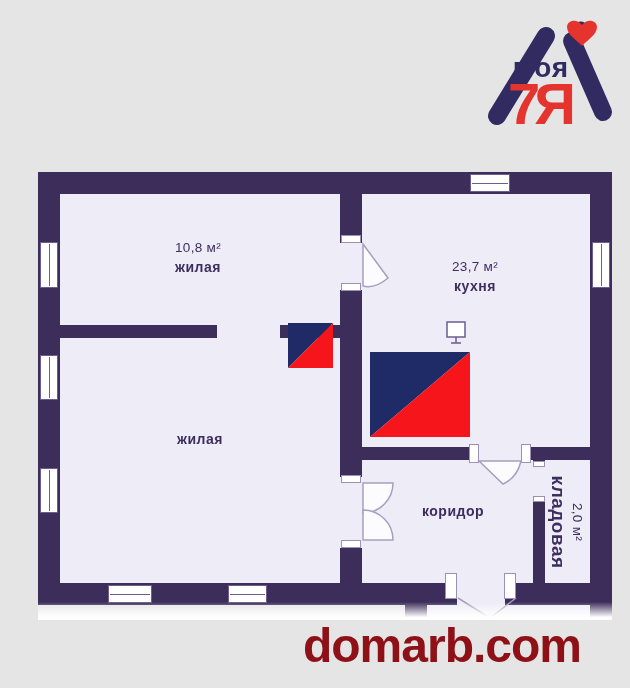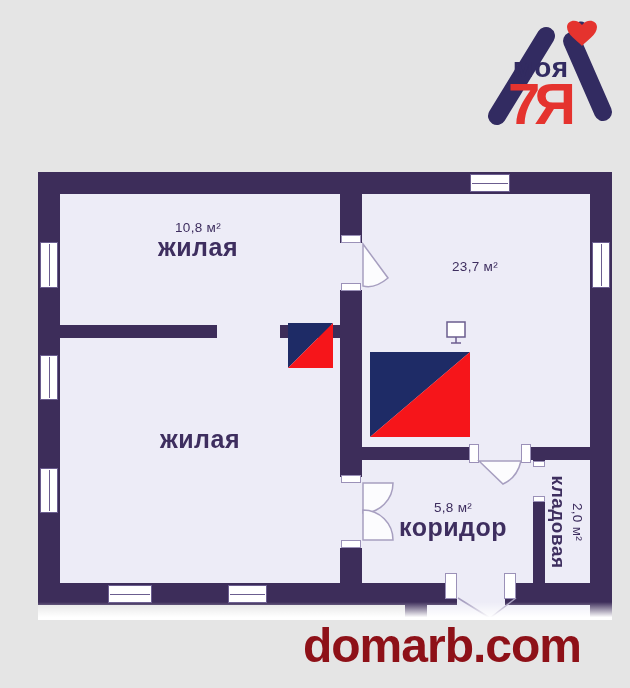--- a/index.html
+++ b/index.html
@@ -9,21 +9,21 @@
   .plan{position:absolute;left:38px;top:172px;width:574px;height:448px;}
   .floor{position:absolute;background:#edecf7;}
   .w{position:absolute;background:#3d2d5a;}
   .win{position:absolute;background:#ffffff;border:1px solid #6b5d8f;box-sizing:border-box;}
   .win.v::before{content:"";position:absolute;left:50%;top:1px;bottom:1px;width:1px;background:#6b5d8f;}
   .win.h::before{content:"";position:absolute;top:50%;left:1px;right:1px;height:1px;background:#6b5d8f;}
   .post{position:absolute;background:#ffffff;border:1px solid #9b91b8;box-sizing:border-box;}
   .door{position:absolute;}
   .room-label{position:absolute;text-align:center;color:#3e2e5f;}
   .room-label .area{font-size:13.5px;line-height:16px;letter-spacing:0.3px;}
-  .room-label .name{font-size:25px;line-height:22px;font-weight:700;letter-spacing:0.5px;}
+  .room-label .name{font-size:14px;line-height:22px;font-weight:700;letter-spacing:0.5px;}
   .rot{transform:rotate(90deg);}
   .fade{position:absolute;left:0;top:430px;width:574px;height:18px;
         background:linear-gradient(to bottom,rgba(255,255,255,0),#ffffff 85%);}
   
   .logo{position:absolute;left:475px;top:12px;width:150px;height:126px;}
   
   .site{position:absolute;left:232px;top:618px;width:420px;text-align:center;
         font-size:48px;font-weight:700;letter-spacing:-1px;color:#8e1118;}
 </style>
 </head>
@@ -110,32 +110,32 @@
       <polygon points="0,0 100,0 0,85" fill="#1e2b66"></polygon>
       <polygon points="100,0 100,85 0,85" fill="#f6151a"></polygon>
     </svg>
 
     <svg class="door" style="left:407px;top:149px;" width="22" height="26" viewBox="0 0 22 26">
       <rect x="2" y="1" width="18" height="15" fill="#ffffff" stroke="#6b5d8f" stroke-width="1.5"></rect>
       <line x1="11" y1="16" x2="11" y2="22" stroke="#6b5d8f" stroke-width="1.5"></line>
       <line x1="6" y1="22" x2="16" y2="22" stroke="#6b5d8f" stroke-width="1.5"></line>
     </svg>
 
-    <div class="room-label" style="left:75px;top:48px;width:170px;">
+    <div class="room-label" style="left:75px;top:68px;width:170px;">
       <div class="area">10,8 м²</div>
       <div class="name">жилая</div>
     </div>
     <div class="room-label" style="left:77px;top:256px;width:170px;">
       <div class="name">жилая</div>
     </div>
     <div class="room-label" style="left:352px;top:87px;width:170px;">
       <div class="area">23,7 м²</div>
+      <div class="name">кухня</div>
     </div>
     <div class="room-label" style="left:330px;top:328px;width:170px;">
-      <div class="area">5,8 м²</div>
       <div class="name">коридор</div>
     </div>
     <div class="room-label rot" style="left:441px;top:329px;width:170px;height:42px;">
       <div class="area">2,0 м²</div>
       <div class="name" style="font-size:19px;">кладовая</div>
     </div>
 
     <div class="fade"></div>
   </div>
 

